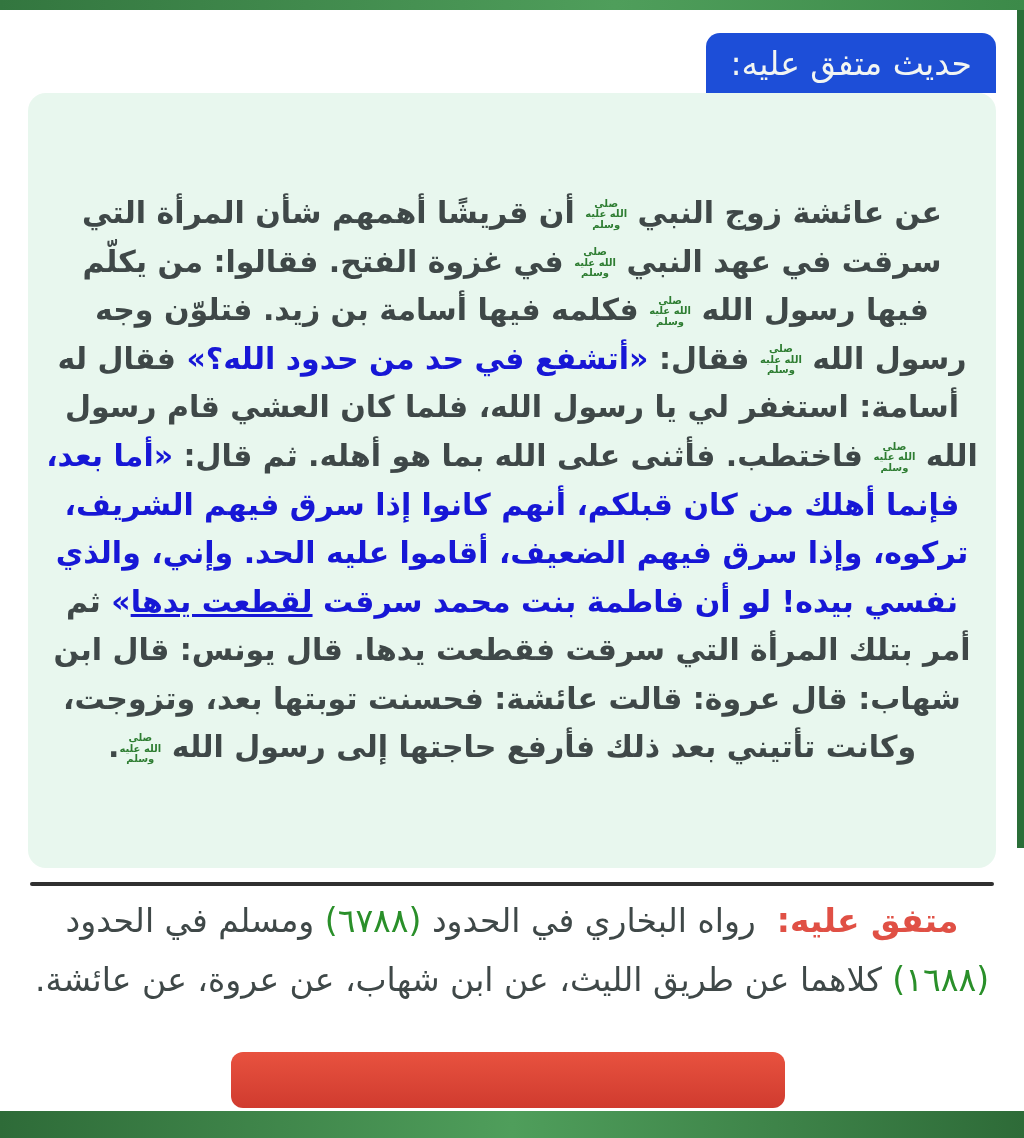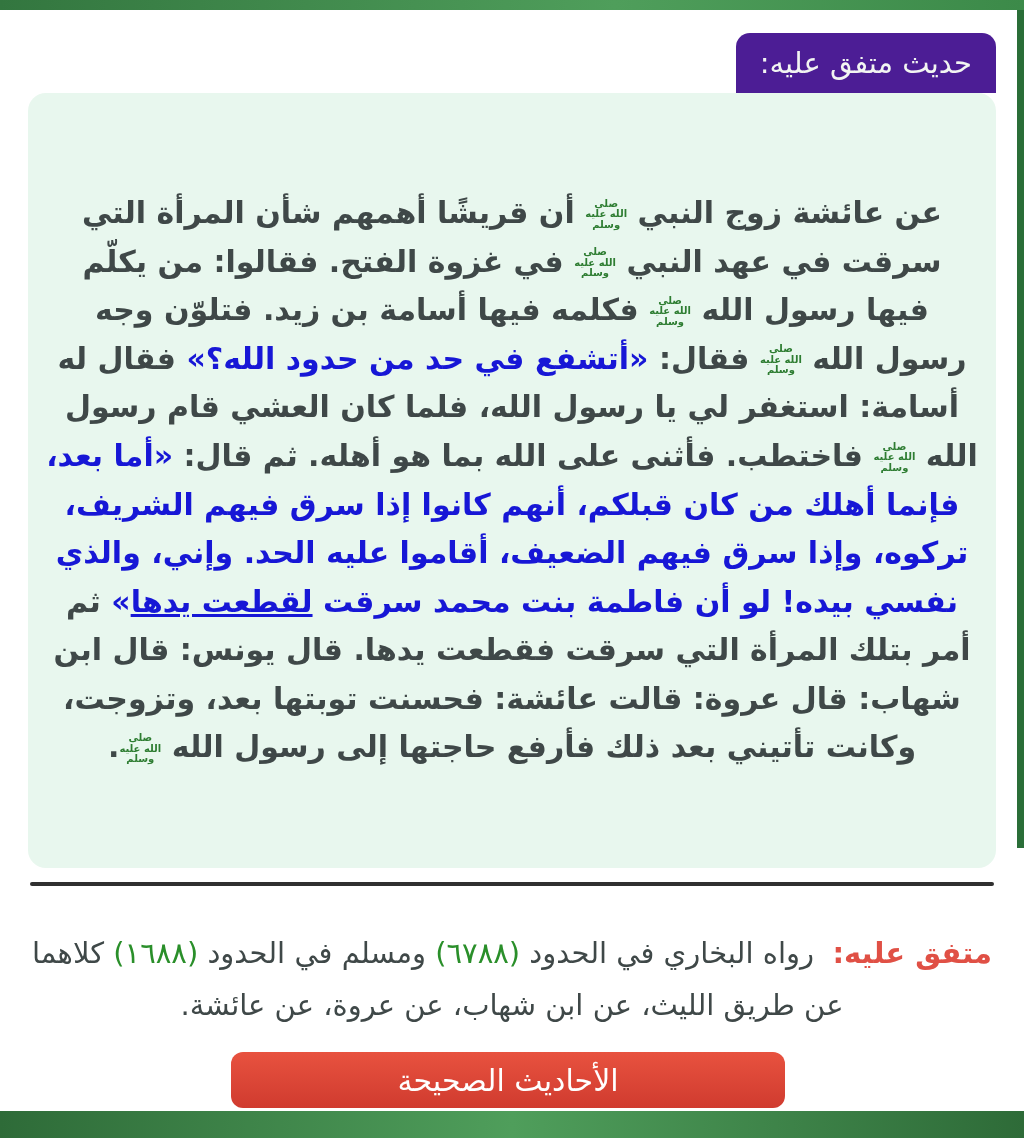--- a/index.html
+++ b/index.html
@@ -10,22 +10,22 @@
   .topbar {
     position:absolute; top:0; left:0; width:1024px; height:10px;
     background:linear-gradient(90deg,#33763f 0%,#4f9e5b 60%,#3c8a49 100%);
   }
   .right-strip {
     position:absolute; top:10px; right:0; width:7px; height:838px;
     background:#2a6e38;
   }
   .title-badge {
     position:absolute; top:33px; right:28px; height:60px;
-    background:#4c1d95; border-radius:14px 14px 0 0;
-    color:#f2f5f2; font-size:29px; direction:rtl;
+    background:#1d4ed8; border-radius:14px 14px 0 0;
+    color:#f2f5f2; font-size:33px; direction:rtl;
     display:flex; align-items:center; justify-content:center;
     padding:0 24px; z-index:3;
   }
   .hadith-box {
     position:absolute; top:93px; left:28px; width:968px; height:775px;
     background:#e8f7ee; border-radius:18px; box-sizing:border-box;
     padding:12px 18px; display:flex; align-items:center; justify-content:center;
     z-index:2; overflow:hidden;
   }
   .hadith-text {
@@ -37,22 +37,22 @@
   .seg-bu { color:#1717d6; text-decoration:underline; }
   .saw {
     color:#2e7d32; display:inline-block; width:42px; font-size:10px;
     line-height:1.05; vertical-align:middle; font-weight:bold; text-align:center;
   }
   .divider {
     position:absolute; top:882px; left:30px; width:964px; height:4px;
     background:#303030; border-radius:2px;
   }
   .takhrij {
-    position:absolute; top:898px; left:30px; width:964px;
-    direction:rtl; text-align:center; font-size:29px; color:#484848;
+    position:absolute; top:858px; left:30px; width:964px;
+    direction:rtl; text-align:center; font-size:33px; color:#484848;
     line-height:1.8;
   }
   .seg-red   { color:#e05045; font-weight:bold; }
   .seg-green { color:#2a8f2a; }
   .footer-badge {
     position:absolute; bottom:30px; left:231px; width:554px; height:56px;
     background:linear-gradient(180deg,#e8523f 0%,#d03b2f 100%);
     border-radius:12px; color:#ffffff; font-size:30px; direction:rtl;
     display:flex; align-items:center; justify-content:center; gap:12px;
     z-index:3;
@@ -76,18 +76,17 @@
 
   <div class="hadith-box">
     <p class="hadith-text"><span class="seg-n">عن عائشة زوج النبي </span><span class="saw">صلى الله عليه وسلم</span><span class="seg-n"> أن قريشًا أهمهم شأن المرأة التي سرقت في عهد النبي </span><span class="saw">صلى الله عليه وسلم</span><span class="seg-n"> في غزوة الفتح. فقالوا: من يكلّم فيها رسول الله </span><span class="saw">صلى الله عليه وسلم</span><span class="seg-n"> فكلمه فيها أسامة بن زيد. فتلوّن وجه رسول الله </span><span class="saw">صلى الله عليه وسلم</span><span class="seg-n"> فقال: </span><span class="seg-b">«أتشفع في حد من حدود الله؟»</span><span class="seg-n"> فقال له أسامة: استغفر لي يا رسول الله، فلما كان العشي قام رسول الله </span><span class="saw">صلى الله عليه وسلم</span><span class="seg-n"> فاختطب. فأثنى على الله بما هو أهله. ثم قال: </span><span class="seg-b">«أما بعد، فإنما أهلك من كان قبلكم، أنهم كانوا إذا سرق فيهم الشريف، تركوه، وإذا سرق فيهم الضعيف، أقاموا عليه الحد. وإني، والذي نفسي بيده! لو أن فاطمة بنت محمد سرقت </span><span class="seg-bu">لقطعت يدها</span><span class="seg-b">»</span><span class="seg-n"> ثم أمر بتلك المرأة التي سرقت فقطعت يدها. قال يونس: قال ابن شهاب: قال عروة: قالت عائشة: فحسنت توبتها بعد، وتزوجت، وكانت تأتيني بعد ذلك فأرفع حاجتها إلى رسول الله </span><span class="saw">صلى الله عليه وسلم</span><span class="seg-n">.</span></p>
   </div>
 
   <div class="divider"></div>
 
   <p class="takhrij"><span class="seg-red">متفق عليه:</span><span>&nbsp;</span><span class="seg-n"> رواه البخاري في الحدود </span><span class="seg-green">(٦٧٨٨)</span><span class="seg-n"> ومسلم في الحدود </span><span class="seg-green">(١٦٨٨)</span><span class="seg-n"> كلاهما عن طريق الليث، عن ابن شهاب، عن عروة، عن عائشة.</span></p>
 
   <div class="footer-badge">
-    <span>الأحاديث الصحيحة</span>
   </div>
 
   <div class="bottombar"></div>
 
 </div>
 
 </body></html>

